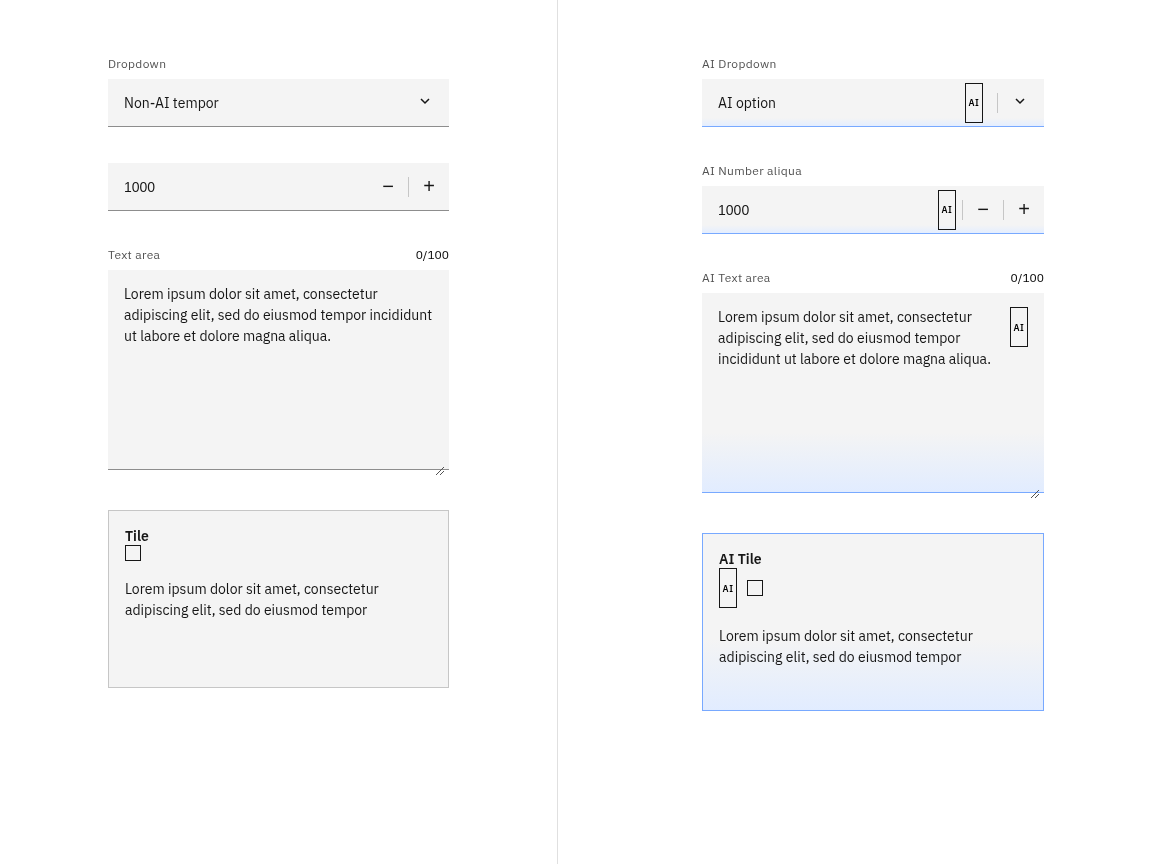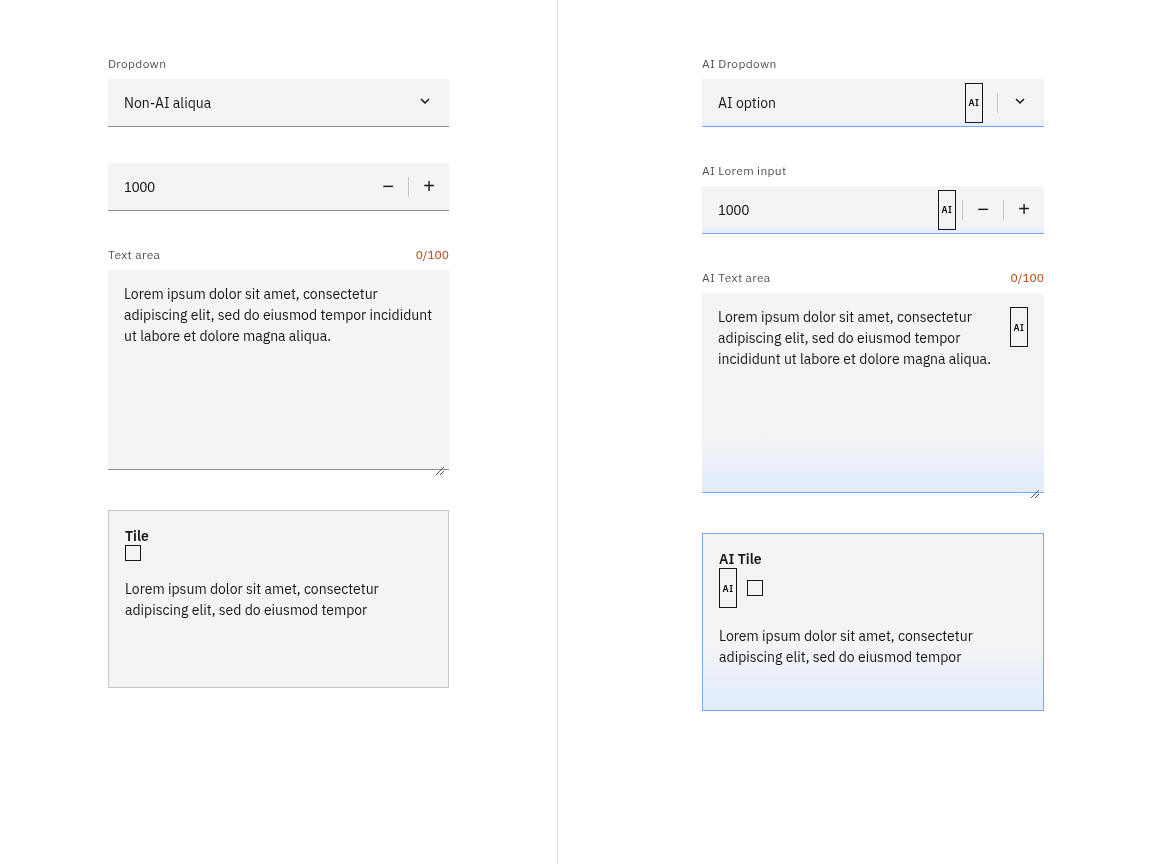--- a/index.html
+++ b/index.html
@@ -35,21 +35,21 @@
       align-items: baseline;
       margin-bottom: 8px;
     }
     .field-label {
       font-size: 12px;
       color: #525252;
       letter-spacing: 0.32px;
     }
     .char-count {
       font-size: 12px;
-      color: #c2410c;
+      color: #000000;
     }
     
     .dropdown {
       display: flex;
       align-items: center;
       justify-content: space-between;
       background: #f4f4f4;
       border-bottom: 1px solid #8d8d8d;
       height: 48px;
       padding: 0 16px;
@@ -216,21 +216,21 @@
 
 <div class="container">
 
   <div class="column column-left">
 
     <div class="field-group">
       <div class="label-row">
         <span class="field-label">Dropdown</span>
       </div>
       <div class="dropdown">
-        <span class="dropdown-text">Non-AI aliqua</span>
+        <span class="dropdown-text">Non-AI tempor</span>
         <span class="chevron-icon">
           <svg viewBox="0 0 16 16" fill="none">
               <path d="M4 6l4 4 4-4" stroke="#161616" stroke-width="1.5"></path>
             </svg>
         </span>
       </div>
     </div>
 
     <div class="field-group">
       <div class="number-input">
@@ -283,21 +283,21 @@
             <svg viewBox="0 0 16 16" fill="none">
                 <path d="M4 6l4 4 4-4" stroke="#161616" stroke-width="1.5"></path>
               </svg>
           </span>
         </div>
       </div>
     </div>
 
     <div class="field-group">
       <div class="label-row">
-        <span class="field-label">AI Lorem input</span>
+        <span class="field-label">AI Number aliqua</span>
       </div>
       <div class="number-input ai">
         <input class="number-value" value="1000" style="">
         <div class="number-ai-wrap">
           <span class="ai-chip">AI</span>
         </div>
         <span class="vdivider"></span>
         <button class="number-btn">−</button>
         <span class="vdivider"></span>
         <button class="number-btn">+</button>

